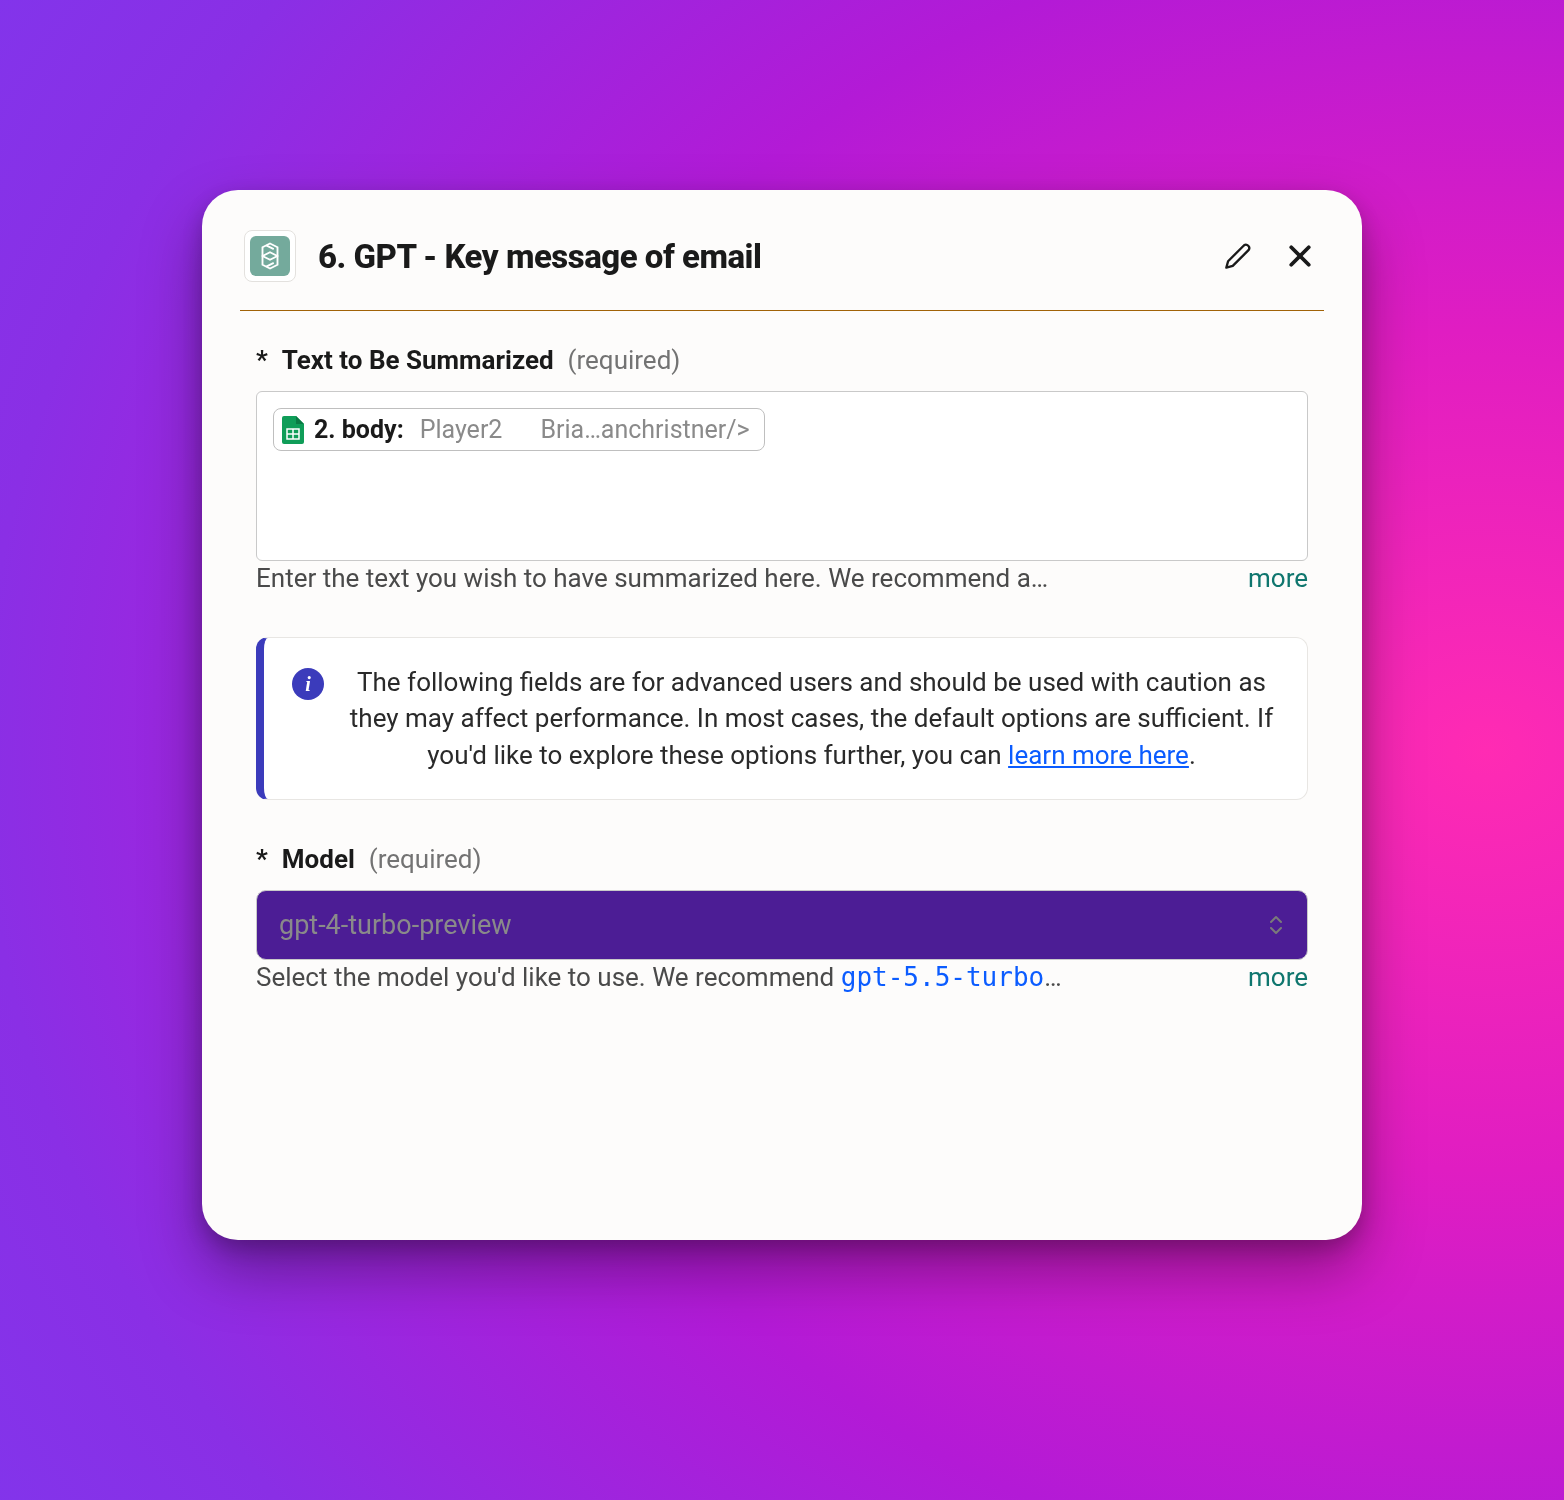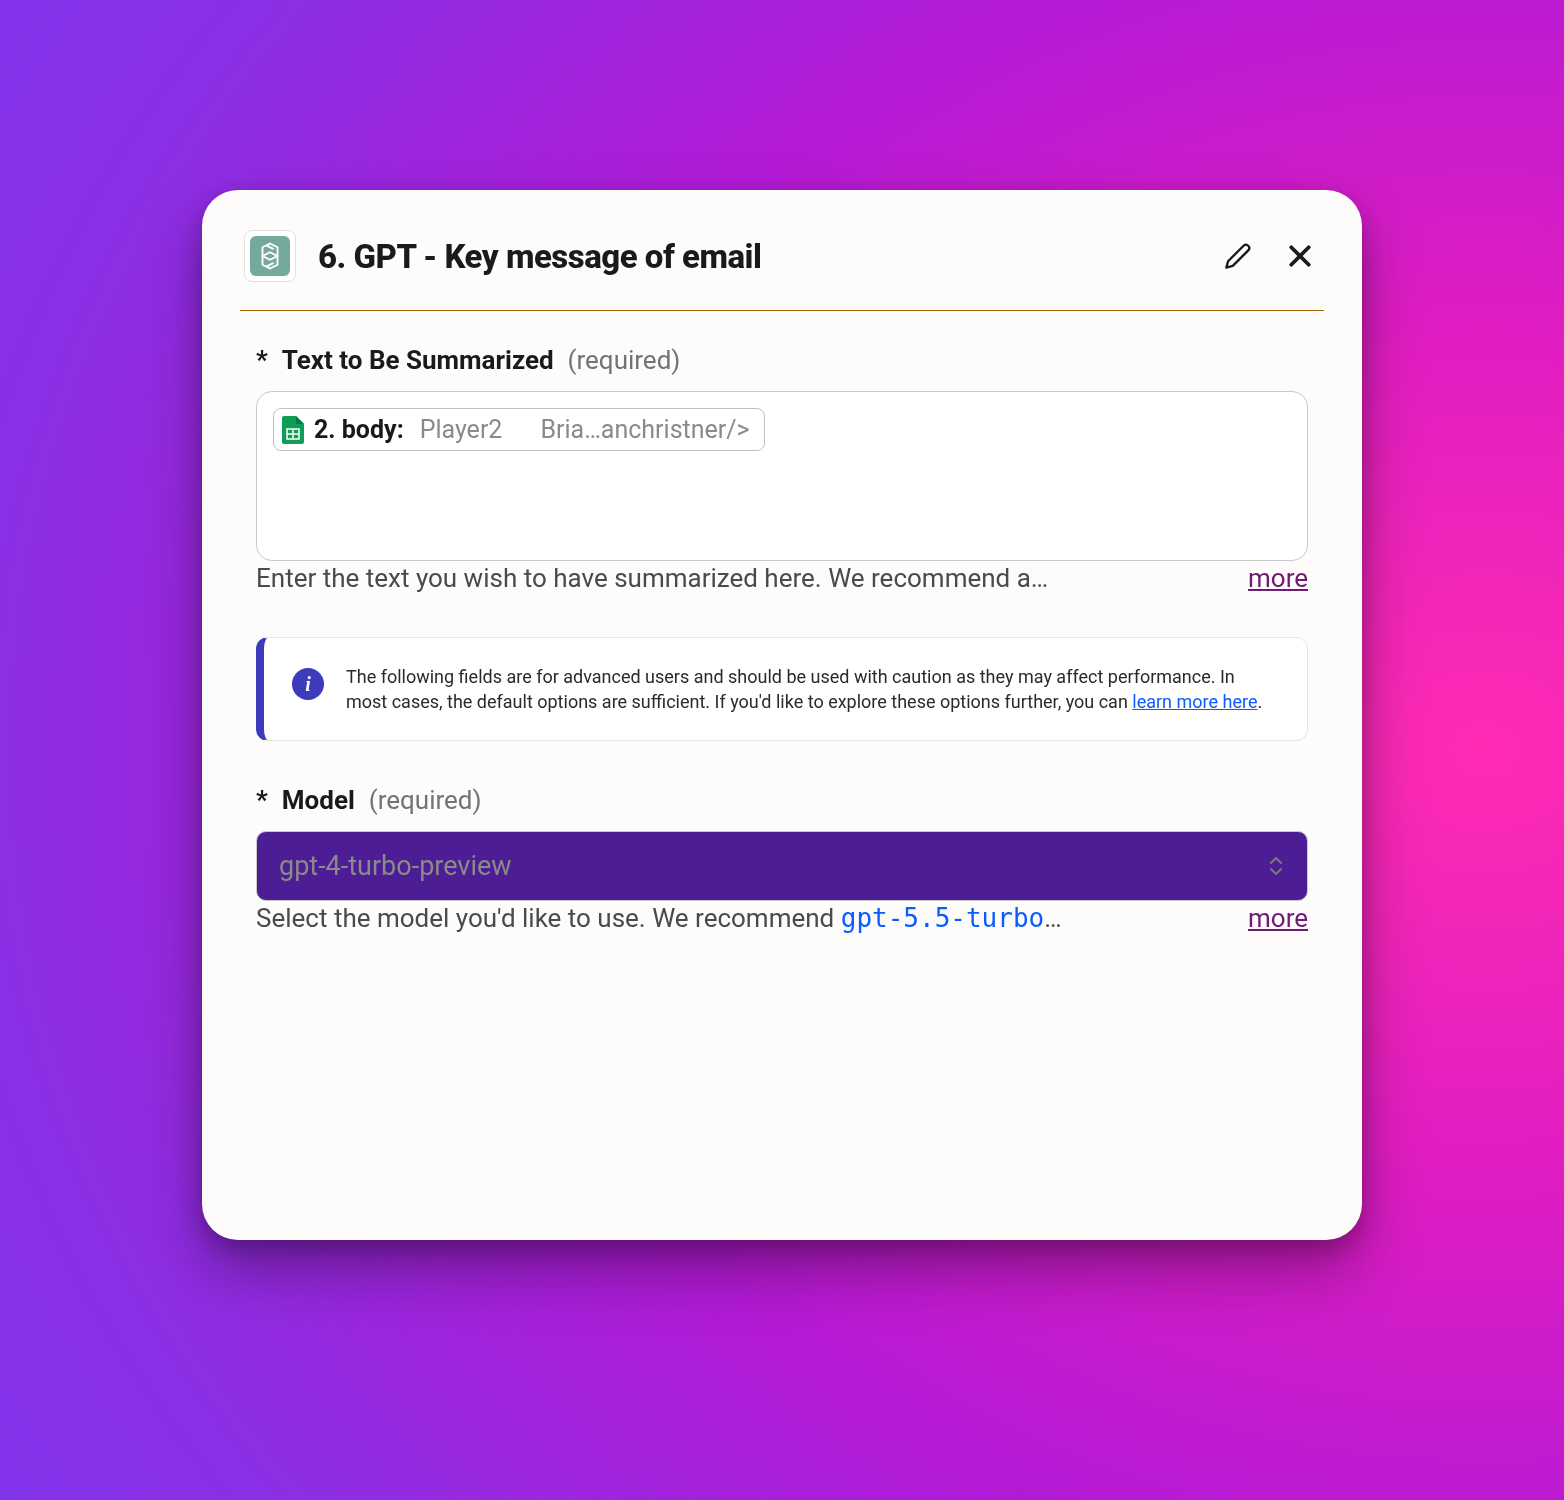--- a/index.html
+++ b/index.html
@@ -91,21 +91,21 @@
       color: #1a1a1a;
     }
     .required-tag {
       font-size: 26px;
       color: #737373;
     }
     .text-input-area {
       width: 100%;
       min-height: 170px;
       border: 1.5px solid #c9c9c9;
-      border-radius: 16px;
+      border-radius: 6px;
       background: #fff;
       padding: 16px;
       display: flex;
       align-items: flex-start;
       flex-wrap: wrap;
     }
     .pill {
       border: 1.5px solid #bfbfbf;
       border-radius: 8px;
       padding: 6px 14px 6px 8px;
@@ -138,22 +138,21 @@
     .helper-text {
       font-size: 26px;
       color: #4a4a4a;
       white-space: nowrap;
       overflow: hidden;
       text-overflow: ellipsis;
       flex: 1;
     }
     .more-link {
       font-size: 26px;
-      color: #701a75;
-      text-decoration: underline;
+      color: #0f766e;
       cursor: pointer;
       flex-shrink: 0;
     }
     .info-callout {
       margin-top: 44px;
       border: 1px solid #e8e6e3;
       border-left: 8px solid #3b3bbb;
       border-radius: 12px;
       background: #fff;
       padding: 26px 30px 26px 28px;
@@ -171,23 +170,24 @@
       align-items: center;
       justify-content: center;
       font-family: Georgia, serif;
       font-style: italic;
       font-weight: 700;
       font-size: 20px;
       flex-shrink: 0;
       margin-top: 4px;
     }
     .info-text {
-      font-size: 18px;
+      font-size: 26px;
       line-height: 1.4;
       color: #2a2a2a;
+      text-align: center;
     }
     .info-link {
       color: #0b5cff;
       text-decoration: underline;
       cursor: pointer;
     }
     .model-section {
       margin-top: 44px;
     }
     .select-box {

